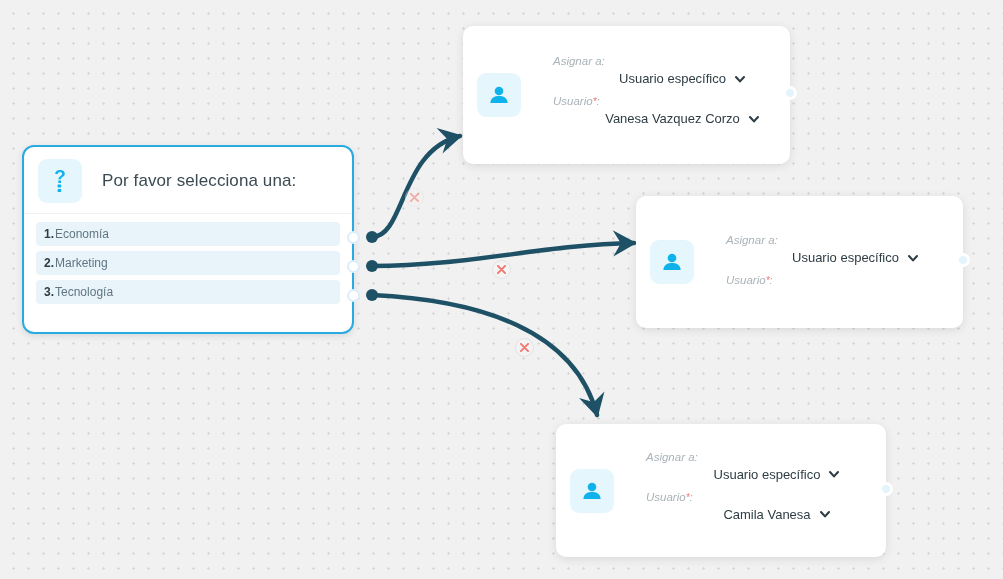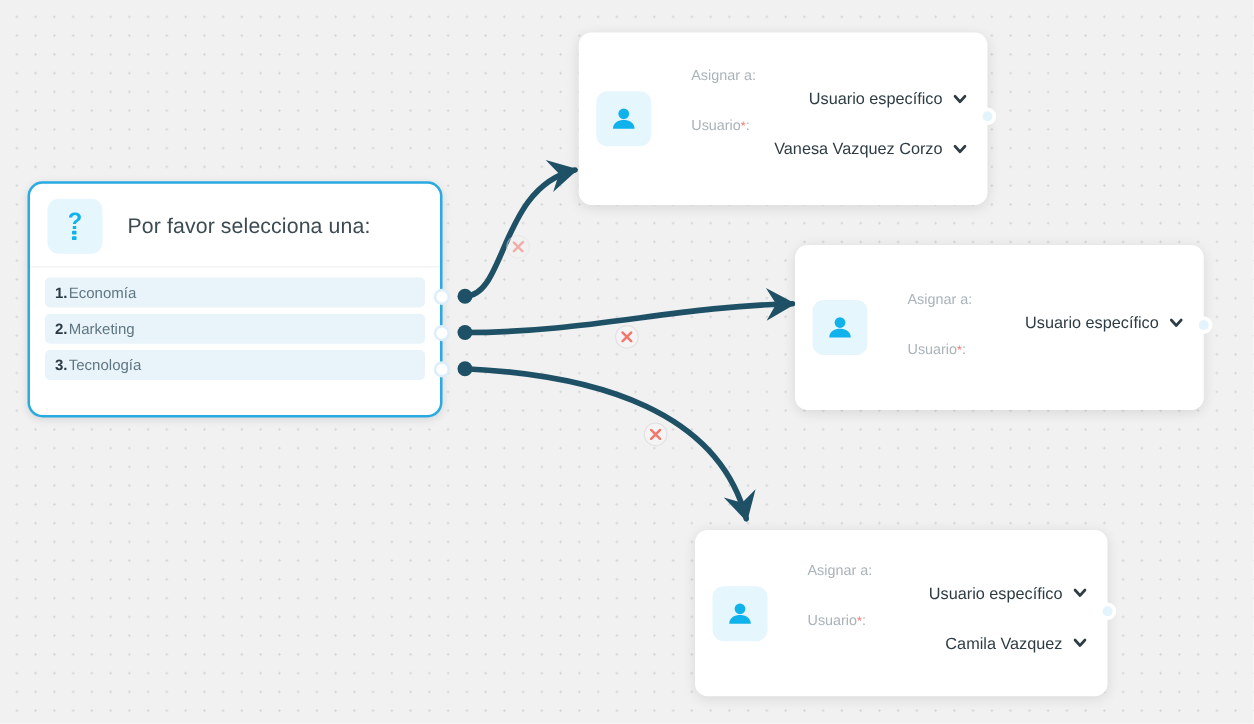--- a/index.html
+++ b/index.html
@@ -121,27 +121,28 @@
   .assign-fields {
     flex: 1;
     margin-left: 32px;
     padding-right: 16px;
   }
 
   .field-label {
     font-size: 11.5px;
     color: #a9b3b9;
     margin-bottom: 4px;
+    font-style: italic;
   }
   .req-star { color: #f2786e; font-size: 10px; }
 
   .field-value-row {
     display: flex;
     align-items: center;
-    justify-content: flex-end;
+    justify-content: center;
     margin-bottom: 9px;
     margin-left: 38px;
   }
 
   .field-value {
     font-size: 13px;
     color: #2e3c44;
   }
 
   .chevron {
@@ -319,21 +320,21 @@
         <div class="field-value-row">
           <span class="field-value">Usuario específico</span>
           <svg class="chevron" viewBox="0 0 12 12">
             <path d="M2 4 L6 8.4 L10 4" fill="none" stroke="#2e3c44" stroke-width="2.1" stroke-linecap="round" stroke-linejoin="round"></path>
           </svg>
         </div>
         <div class="field-label">
           <span>Usuario</span><span class="req-star">*</span><span>:</span>
         </div>
         <div class="field-value-row">
-          <span class="field-value">Camila Vazquez</span>
+          <span class="field-value">Camila Vanesa</span>
           <svg class="chevron" viewBox="0 0 12 12">
             <path d="M2 4 L6 8.4 L10 4" fill="none" stroke="#2e3c44" stroke-width="2.1" stroke-linecap="round" stroke-linejoin="round"></path>
           </svg>
         </div>
       </div>
     </div>
     <div class="right-handle" style="top:58px;"></div>
   </div>
 
 </div>

